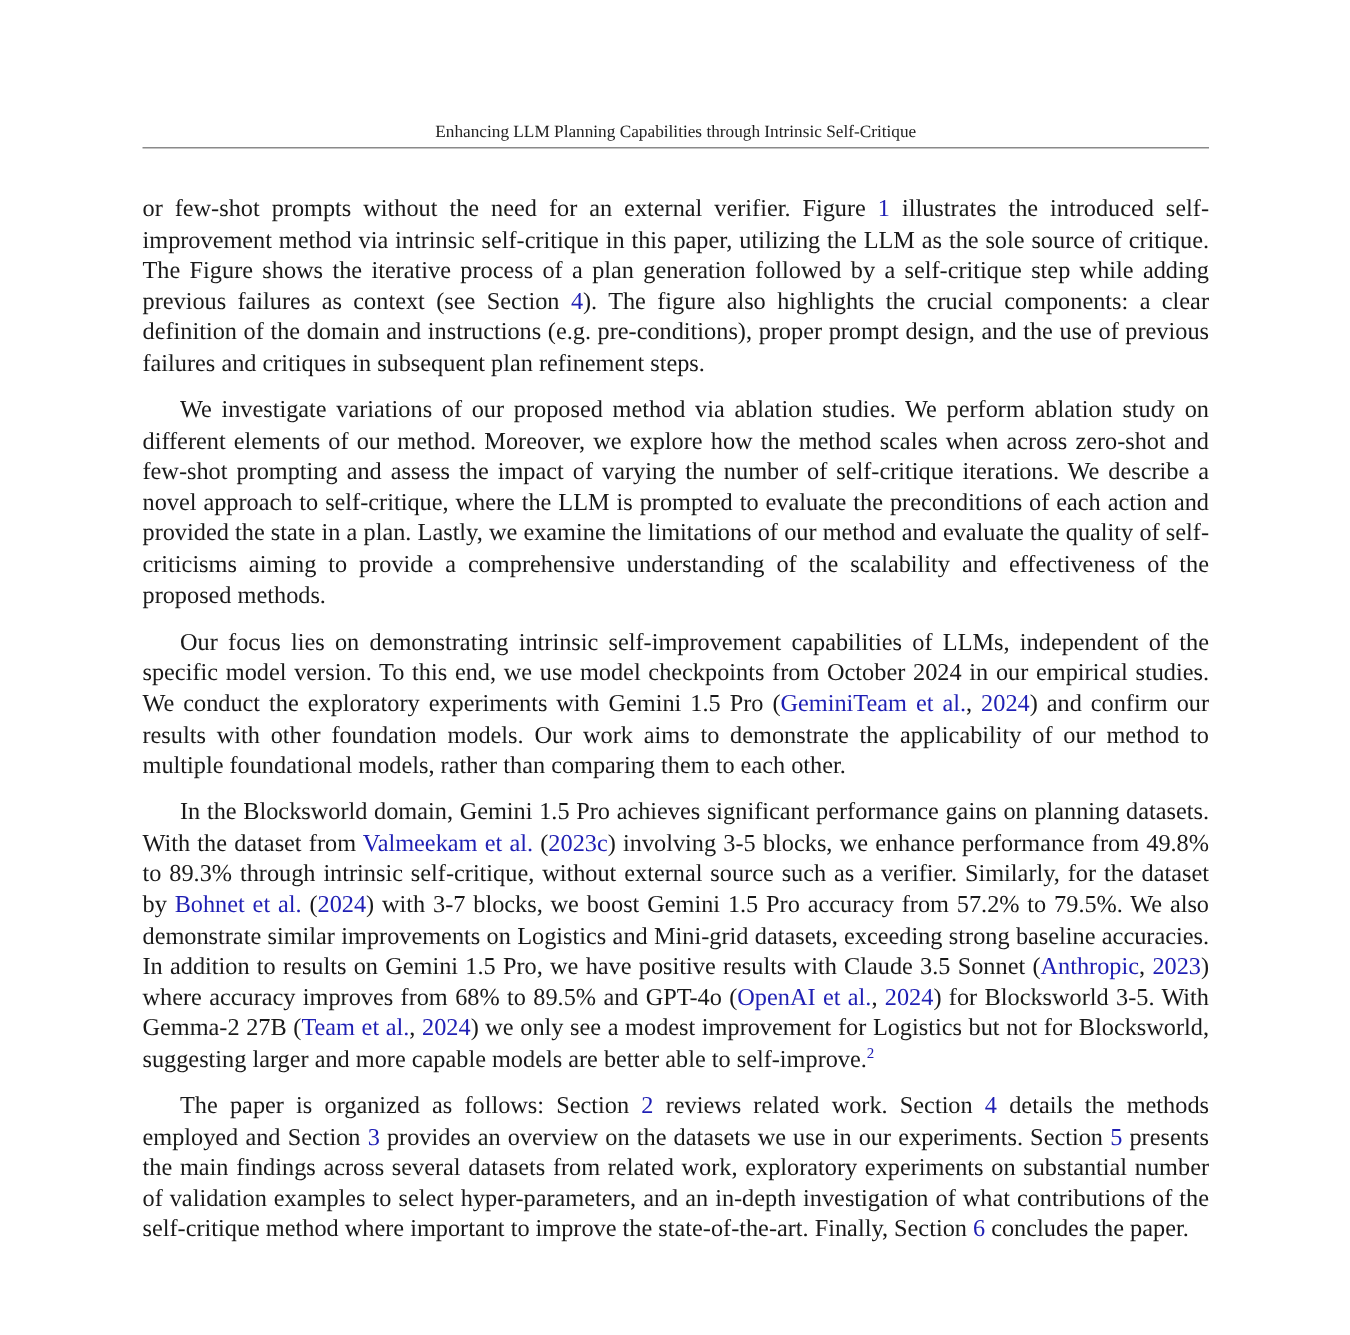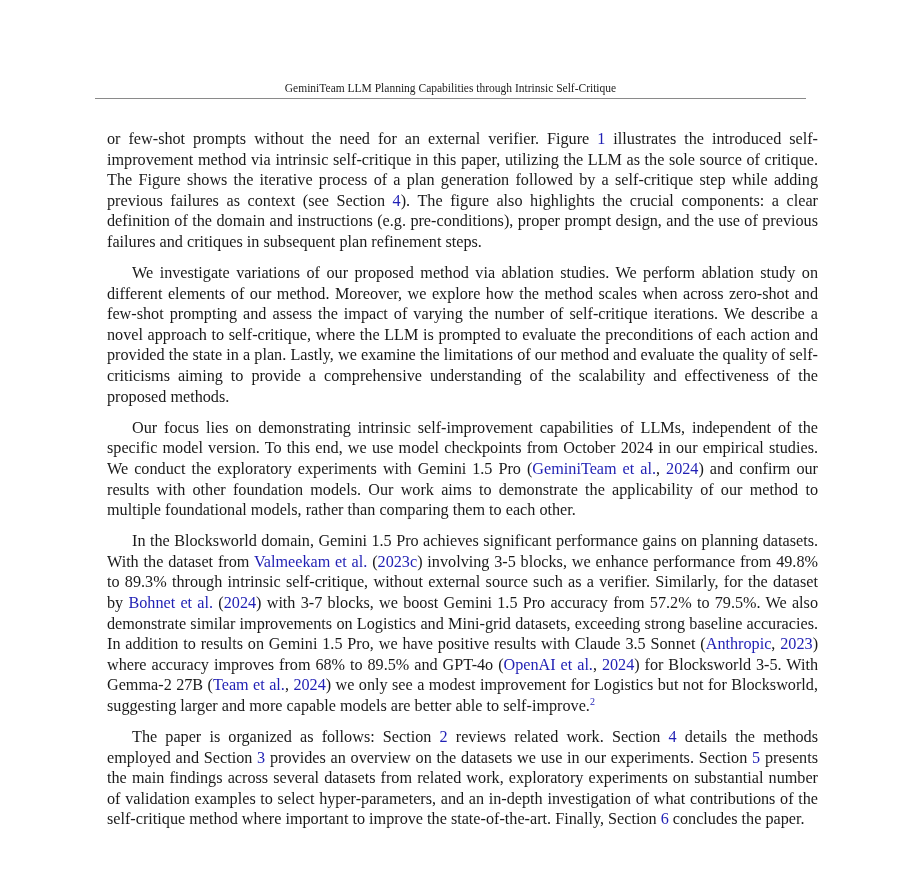--- a/index.html
+++ b/index.html
@@ -2,31 +2,31 @@
 <html><head>
 <meta charset="utf-8">
 <style>
   html, body { margin: 0; padding: 0; background: #ffffff; }
   body { width: 900px; height: 890px; position: relative; overflow: hidden;
          font-family: "Liberation Serif", "DejaVu Serif", serif; color: #1a1a1a; }
   .running-head { position: absolute; left: 95px; top: 82px; width: 711px;
                   text-align: center; font-size: 11.5px; color: #222; }
   .head-rule { position: absolute; left: 95px; top: 98px; width: 711px; height: 1px;
                background: #8a8a8a; }
-  .body { position: absolute; left: 107px; top: 129px; width: 711px; }
+  .body { position: absolute; left: 95px; top: 129px; width: 711px; }
   p { margin: 0 0 10.5px 0; font-size: 16.2px; line-height: 20.6px;
       text-align: justify; hyphens: manual; }
   p.indent { text-indent: 25px; }
   .link { color: #1f1fb4; }
   sup { font-size: 10px; line-height: 0; vertical-align: 6px; }
 </style>
 </head>
 <body>
 
-<div class="running-head">GeminiTeam LLM Planning Capabilities through Intrinsic Self-Critique</div>
+<div class="running-head">Enhancing LLM Planning Capabilities through Intrinsic Self-Critique</div>
 <div class="head-rule"></div>
 
 <div class="body">
   <p><span>or few-shot prompts without the need for an external verifier. Figure </span><span class="link">1</span><span> illustrates the introduced self-improvement method via intrinsic self-critique in this paper, utilizing the LLM as the sole source of critique. The Figure shows the iterative process of a plan generation followed by a self-critique step while adding previous failures as context (see Section </span><span class="link">4</span><span>). The figure also highlights the crucial components: a clear definition of the domain and instructions (e.g. pre-conditions), proper prompt design, and the use of previous failures and critiques in subsequent plan refinement steps.</span></p>
   <p class="indent"><span>We investigate variations of our proposed method via ablation studies.  We perform ablation study on different elements of our method.  Moreover, we explore how the method scales when across zero-shot and few-shot prompting and assess the impact of varying the number of self-critique iterations. We describe a novel approach to self-critique, where the LLM is prompted to evaluate the preconditions of each action and provided the state in a plan. Lastly, we examine the limitations of our method and evaluate the quality of self-criticisms aiming to provide a comprehensive understanding of the scalability and effectiveness of the proposed methods.</span></p>
   <p class="indent"><span>Our focus lies on demonstrating intrinsic self-improvement capabilities of LLMs, independent of the specific model version. To this end, we use model checkpoints from October 2024 in our empirical studies. We conduct the exploratory experiments with Gemini 1.5 Pro (</span><span class="link">GeminiTeam et al.</span><span>, </span><span class="link">2024</span><span>) and confirm our results with other foundation models. Our work aims to demonstrate the applicability of our method to multiple foundational models, rather than comparing them to each other.</span></p>
   <p class="indent"><span>In the Blocksworld domain, Gemini 1.5 Pro achieves significant performance gains on planning datasets. With the dataset from </span><span class="link">Valmeekam et al.</span><span> (</span><span class="link">2023c</span><span>) involving 3-5 blocks, we enhance perfor­mance from 49.8% to 89.3% through intrinsic self-critique, without external source such as a verifier. Similarly, for the dataset by </span><span class="link">Bohnet et al.</span><span> (</span><span class="link">2024</span><span>) with 3-7 blocks, we boost Gemini 1.5 Pro accuracy from 57.2% to 79.5%. We also demonstrate similar improvements on Logistics and Mini-grid datasets, exceeding strong baseline accuracies.  In addition to results on Gemini 1.5 Pro, we have positive results with Claude 3.5 Sonnet (</span><span class="link">Anthropic</span><span>, </span><span class="link">2023</span><span>) where accuracy improves from 68% to 89.5% and GPT-4o (</span><span class="link">OpenAI et al.</span><span>, </span><span class="link">2024</span><span>) for Blocksworld 3-5. With Gemma-2 27B (</span><span class="link">Team et al.</span><span>, </span><span class="link">2024</span><span>) we only see a modest improvement for Logistics but not for Blocksworld, suggesting larger and more capable models are better able to self-improve.</span><sup class="link">2</sup></p>
   <p class="indent"><span>The paper is organized as follows: Section </span><span class="link">2</span><span> reviews related work. Section </span><span class="link">4</span><span> details the methods employed and Section </span><span class="link">3</span><span> provides an overview on the datasets we use in our experiments. Section </span><span class="link">5</span><span> presents the main findings across several datasets from related work, exploratory experiments on substantial number of validation examples to select hyper-parameters, and an in-depth investigation of what contributions of the self-critique method where important to improve the state-of-the-art. Finally, Section </span><span class="link">6</span><span> concludes the paper.</span></p>
 </div>
 

